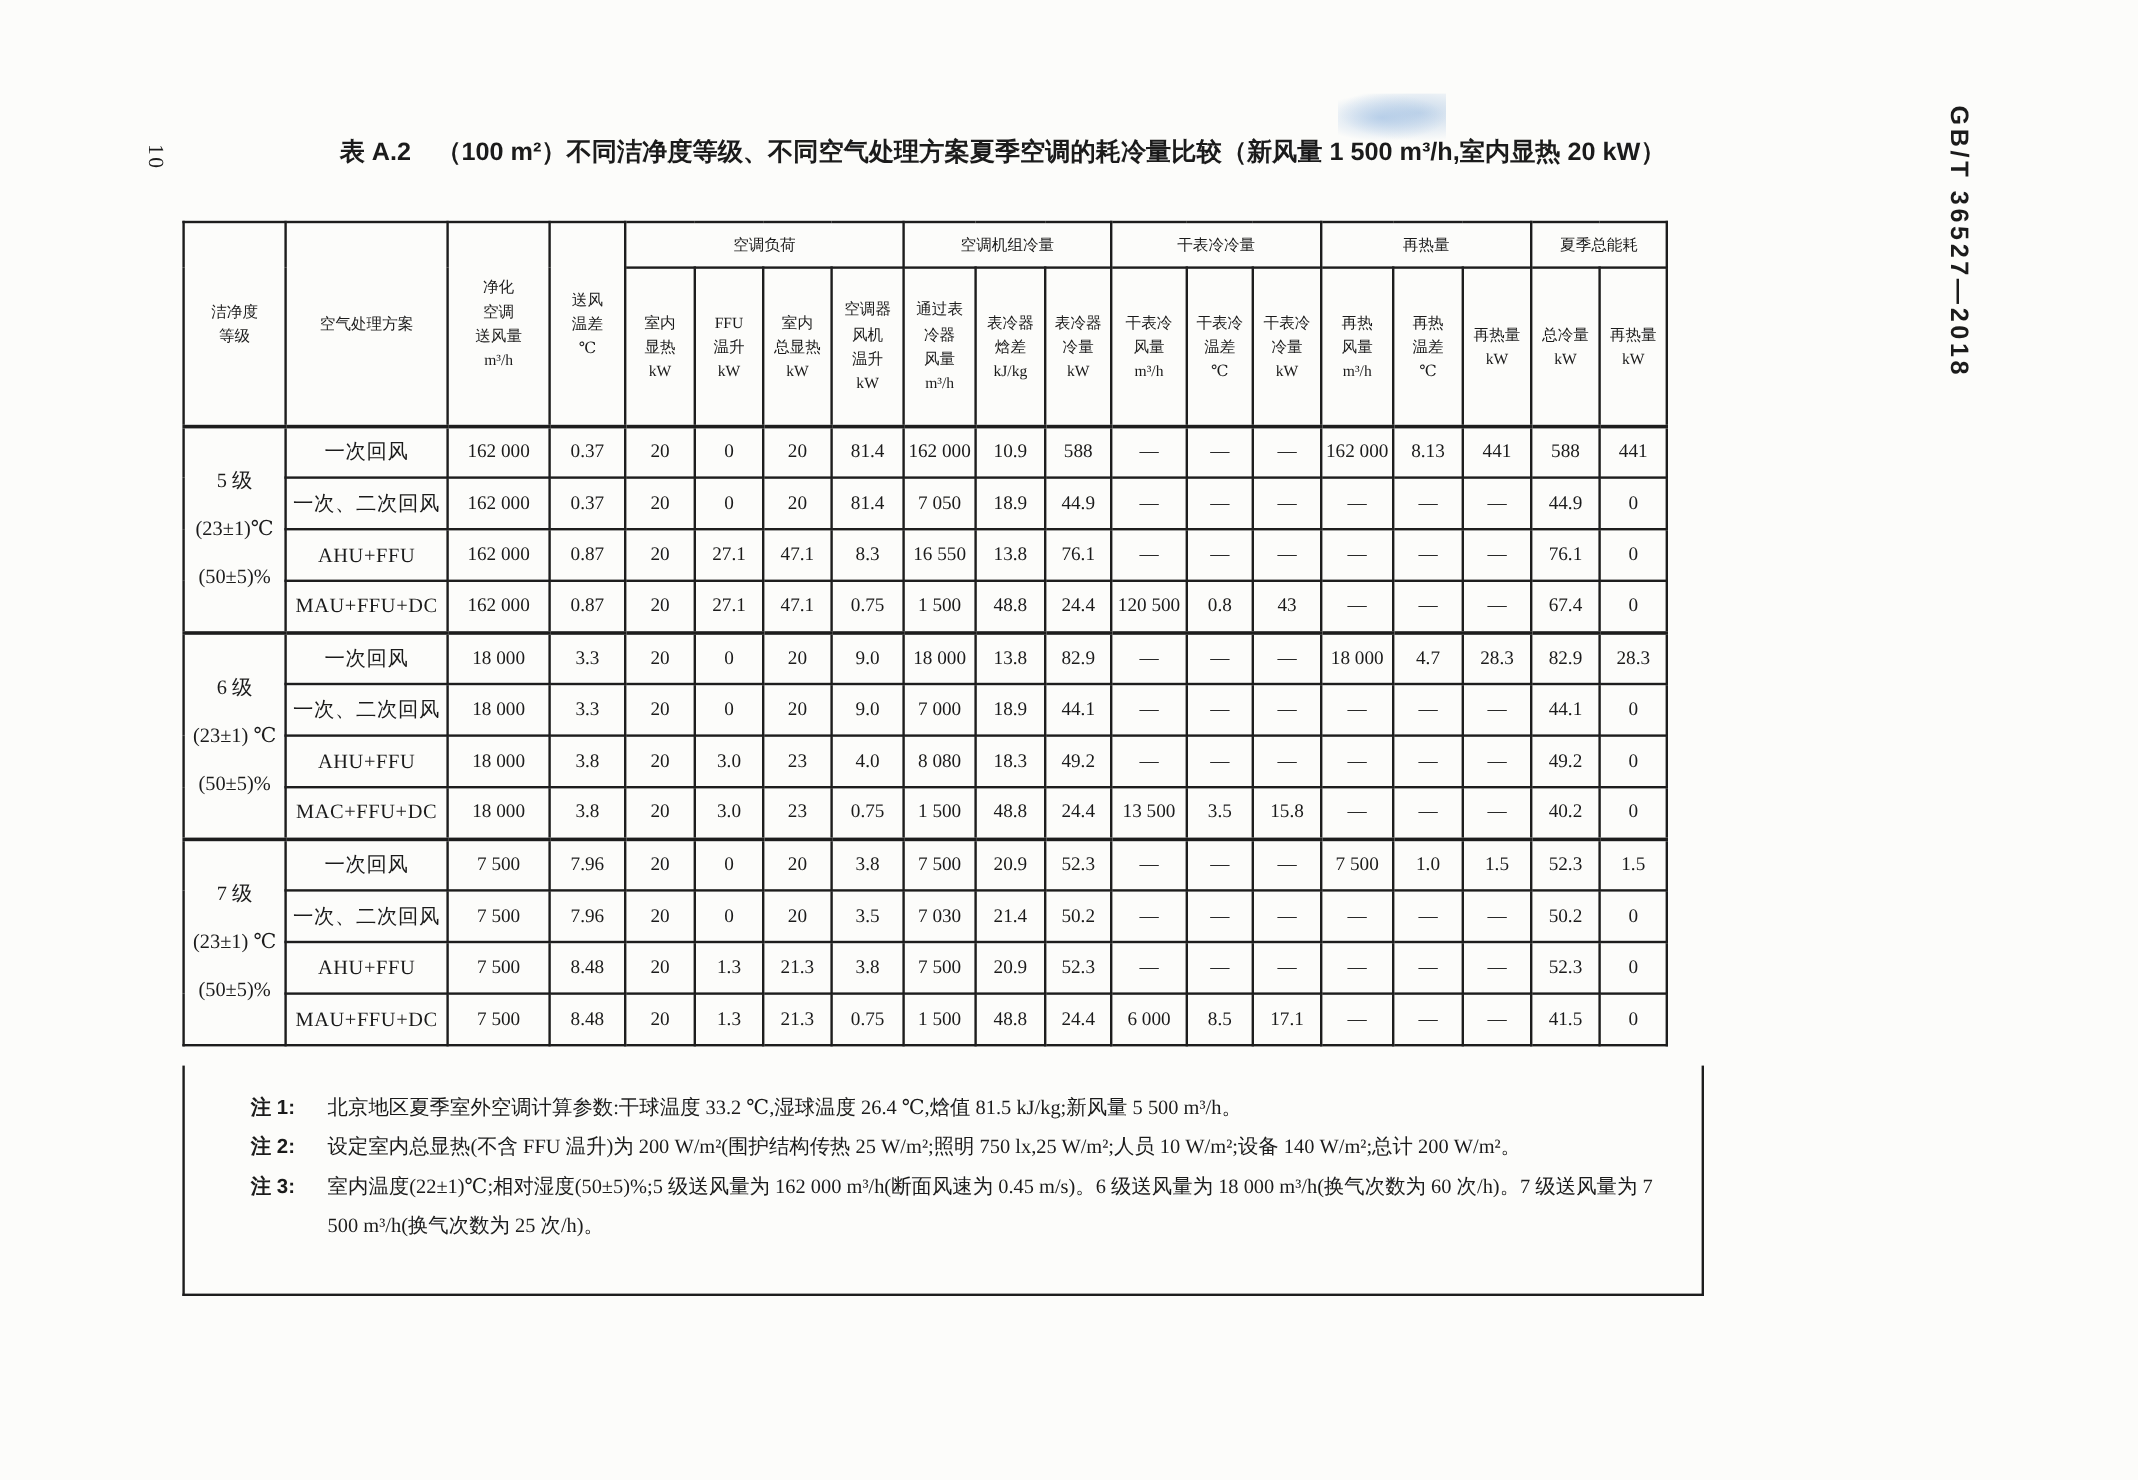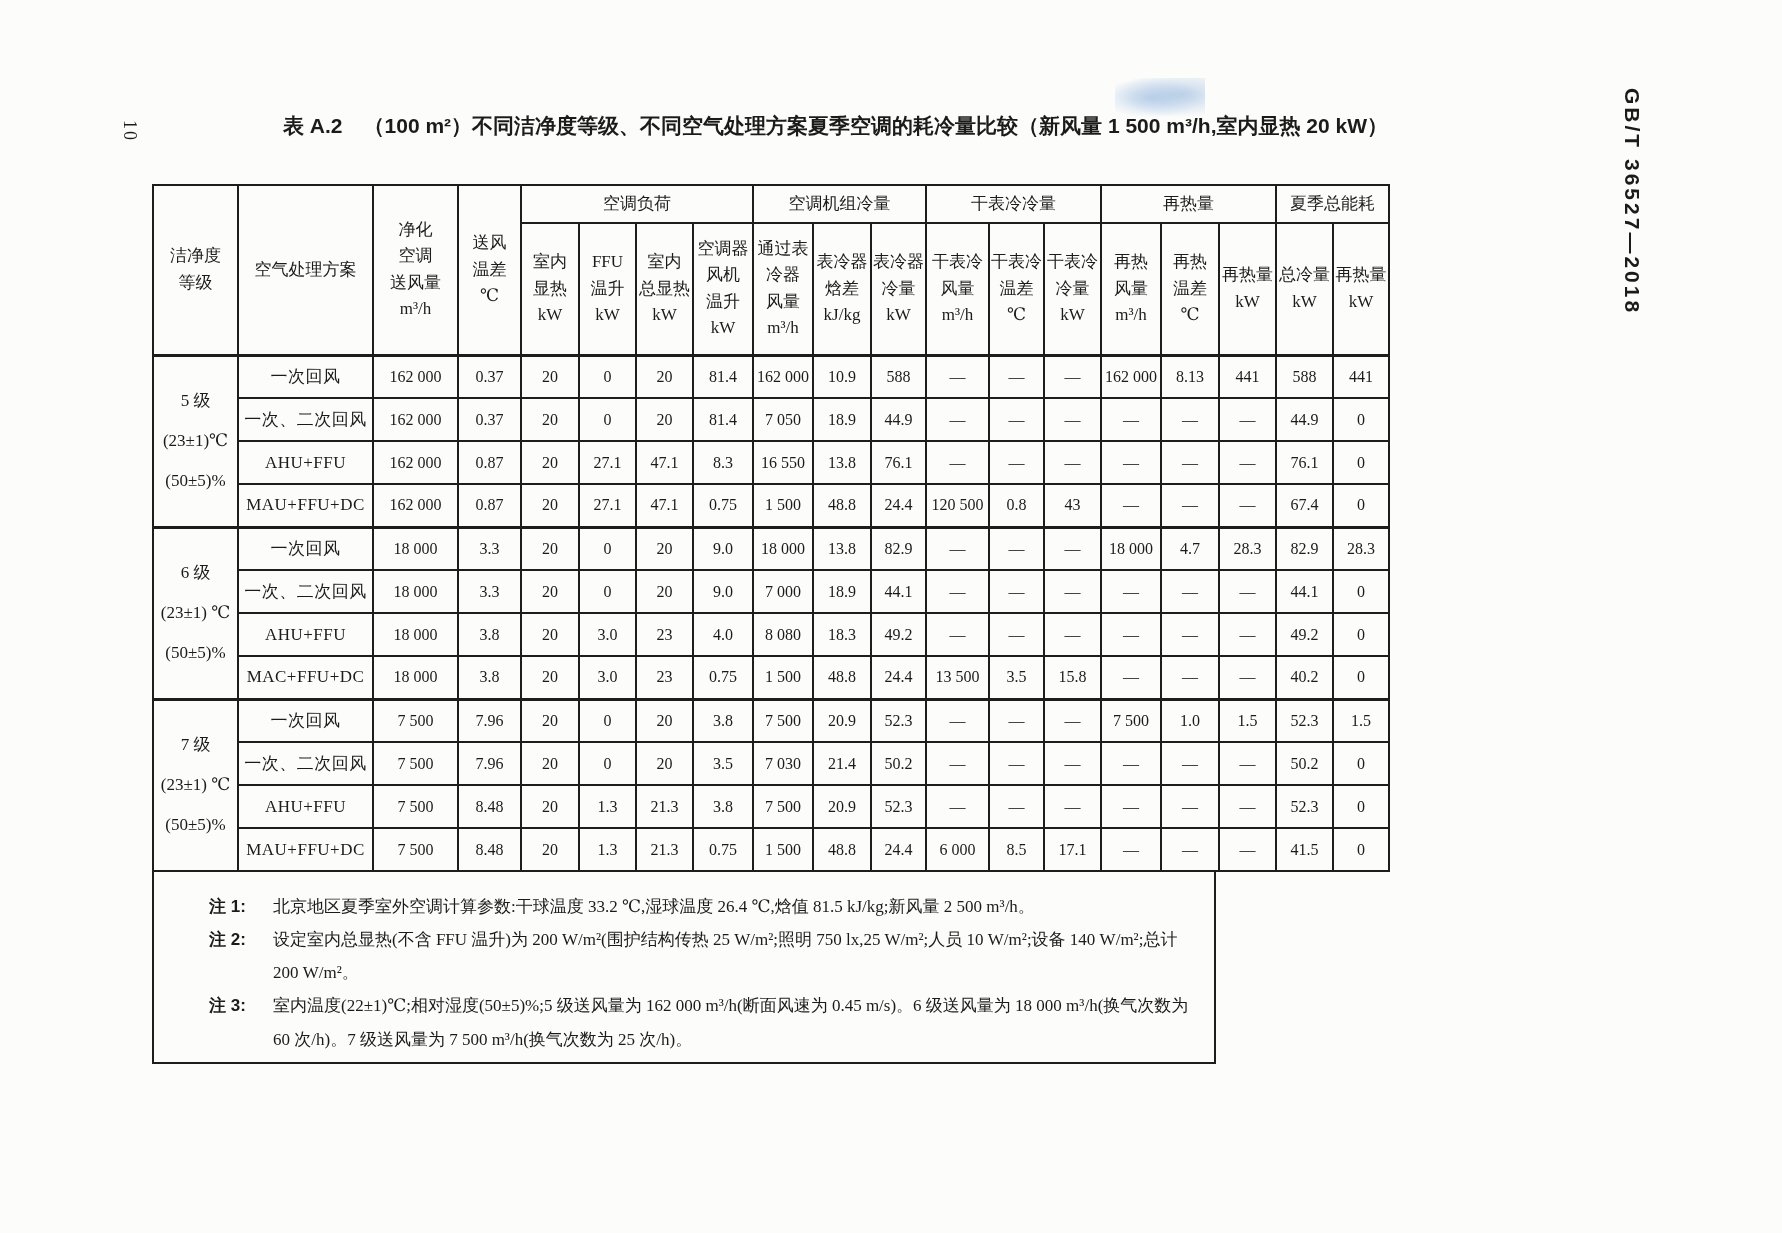--- a/index.html
+++ b/index.html
@@ -43,35 +43,35 @@
   }
   table.cmp th, table.cmp td {
     border: 2px solid #1d1d1d;
     text-align: center; vertical-align: middle;
     padding: 0 1px;
     font-weight: normal;
     overflow: hidden;
   }
   table.cmp thead tr.r1 { height: 38px; }
   table.cmp thead tr.r2 { height: 132px; }
-  table.cmp thead th { font-size: 17px; line-height: 1.55; }
+  table.cmp thead th { font-size: 13px; line-height: 1.55; }
   table.cmp thead th.grp div { line-height: 1.2; }
   table.cmp thead tr.r2 th { border-bottom: 3px solid #1d1d1d; }
   table.cmp thead tr.r1 th[rowspan] { border-bottom: 3px solid #1d1d1d; }
   table.cmp tbody tr { height: 43px; }
   table.cmp tbody tr.gsep td { border-top: 3px solid #1d1d1d; }
   td.grade { font-size: 17px; }
   td.grade div { line-height: 2.35; }
   td.scheme { font-size: 17px; letter-spacing: 0.5px; margin-top: 19px; }
   td.val { font-size: 16px; }
   .notes-box {
     box-sizing: border-box;
-    width: 1064px; height: 192px;
+    width: 1268px; height: 192px;
     border: 2px solid #1d1d1d; border-top: none;
-    margin-top: 0px;
+    margin-top: 16px;
     padding: 18px 22px 0 55px;
   }
   .note { display: flex; font-size: 17px; line-height: 1.95; }
   .nlabel { flex: 0 0 64px; font-weight: bold; white-space: nowrap;
             font-family: "Liberation Sans", "DejaVu Sans", sans-serif; }
   .ntext { flex: 1; }
 </style>
 </head>
 <body>
 
@@ -473,21 +473,21 @@
           <td class="val">—</td>
           <td class="val">—</td>
           <td class="val">41.5</td>
           <td class="val">0</td>
         </tr>
       </tbody>
     </table>
   <div class="notes-box">
     <div class="note">
       <span class="nlabel">注 1:</span>
-      <span class="ntext">北京地区夏季室外空调计算参数:干球温度 33.2 ℃,湿球温度 26.4 ℃,焓值 81.5 kJ/kg;新风量 2 500 m³/h。</span>
+      <span class="ntext">北京地区夏季室外空调计算参数:干球温度 33.2 ℃,湿球温度 26.4 ℃,焓值 81.5 kJ/kg;新风量 5 500 m³/h。</span>
     </div>
     <div class="note">
       <span class="nlabel">注 2:</span>
       <span class="ntext">设定室内总显热(不含 FFU 温升)为 200 W/m²(围护结构传热 25 W/m²;照明 750 lx,25 W/m²;人员 10 W/m²;设备 140 W/m²;总计 200 W/m²。</span>
     </div>
     <div class="note">
       <span class="nlabel">注 3:</span>
       <span class="ntext">室内温度(22±1)℃;相对湿度(50±5)%;5 级送风量为 162 000 m³/h(断面风速为 0.45 m/s)。6 级送风量为 18 000 m³/h(换气次数为 60 次/h)。7 级送风量为 7 500 m³/h(换气次数为 25 次/h)。</span>
     </div>
   </div>

